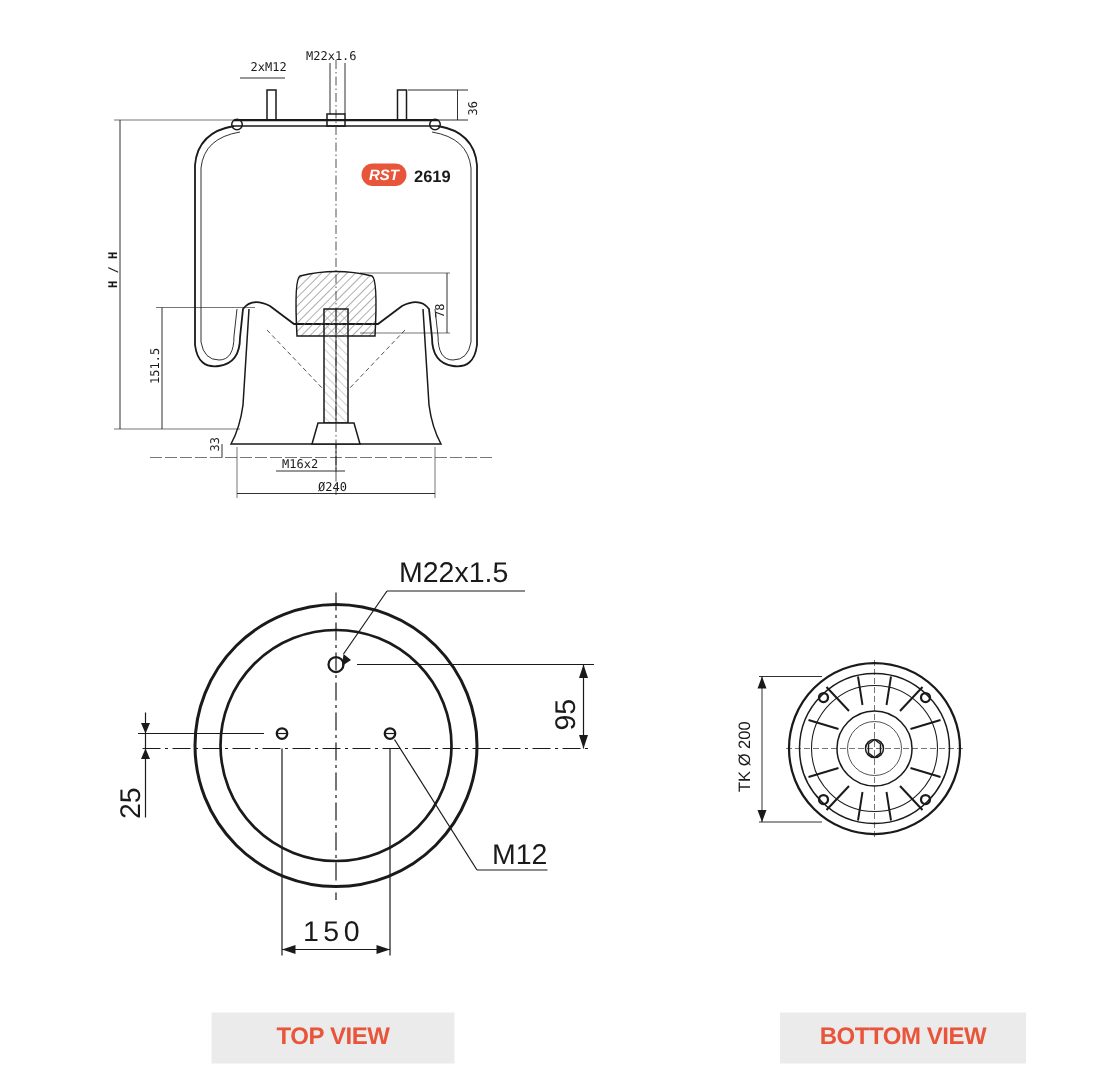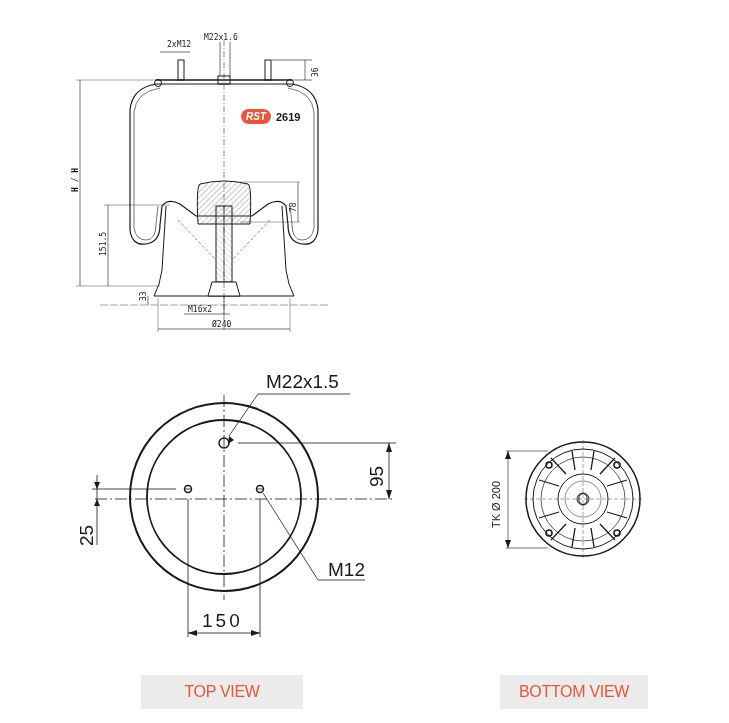--- a/index.html
+++ b/index.html
@@ -1,25 +1,25 @@
 <!DOCTYPE html>
 <html><head>
 <meta charset="utf-8">
 <style>
   html, body { margin:0; padding:0; background:#ffffff; }
   body { width:729px; height:723px; position:relative; overflow:hidden; font-family:"Liberation Sans", sans-serif; }
   svg { position:absolute; left:0; top:0; }
   .tab {
     position:absolute; background:#ebebeb; color:#e8553a;
-    font-family:"Liberation Sans", sans-serif; font-weight:normal; font-size:16px;
+    font-family:"Liberation Sans", sans-serif; font-weight:bold; font-size:16px;
     display:flex; align-items:center; justify-content:center; height:34px; top:675px;
     letter-spacing:-0.3px;
   }
   .tab-top { left:141px; width:162px; }
-  .tab-bottom { left:500px; width:148px; }
+  .tab-bottom { left:520px; width:164px; }
   .mono { font-family:"DejaVu Sans Mono", monospace; }
   .sans { font-family:"Liberation Sans", sans-serif; }
 </style>
 </head>
 <body>
 
 <svg width="729" height="723" viewBox="0 0 729 723">
   <defs>
     <pattern id="hatch" width="4" height="4" patternUnits="userSpaceOnUse" patternTransform="rotate(45)">
       <line x1="0" y1="0" x2="0" y2="4" stroke="#777" stroke-width="0.8"></line>

